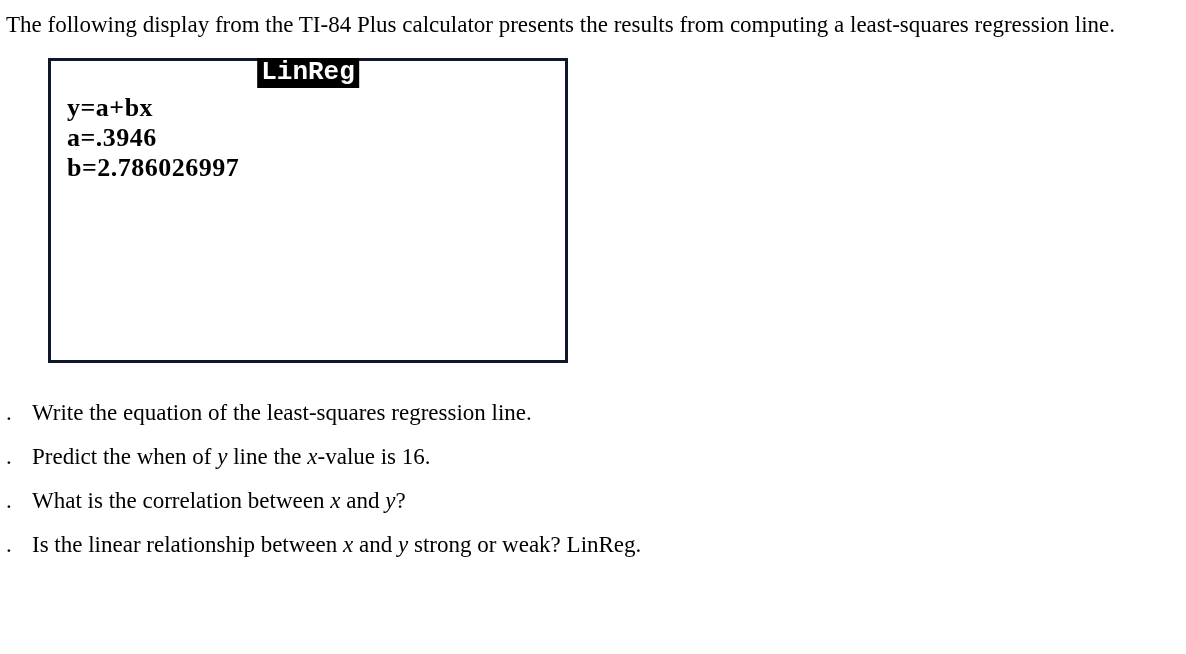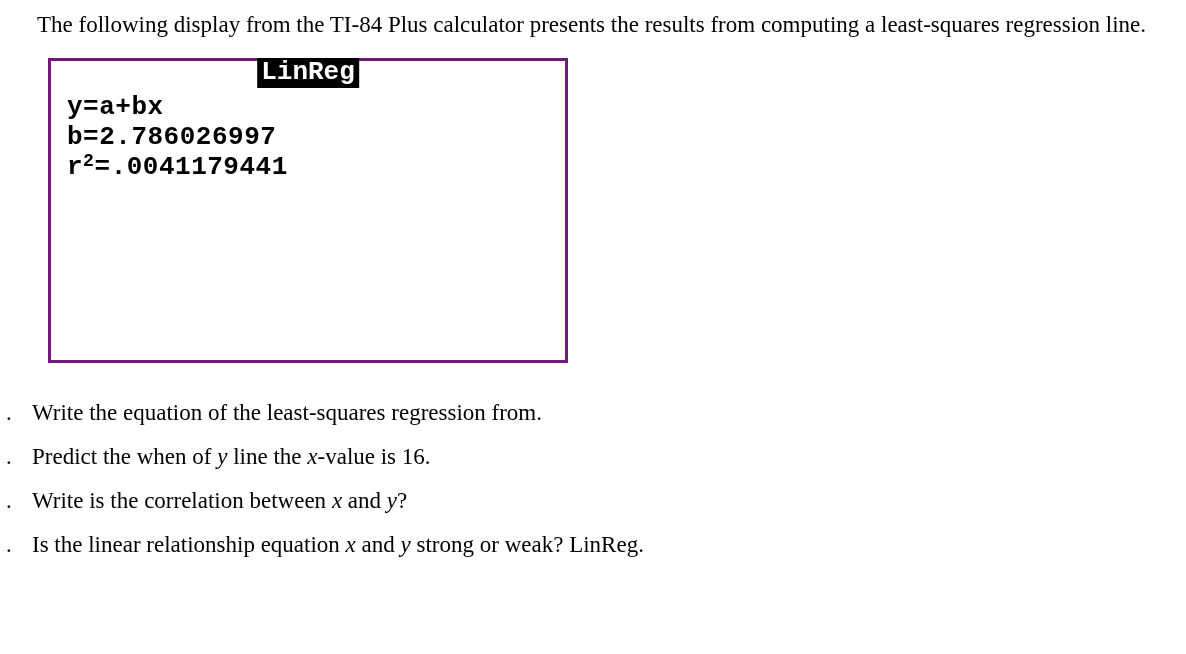--- a/index.html
+++ b/index.html
@@ -11,24 +11,23 @@
       font-family: 'Times New Roman', Times, serif;
       font-size: 23px;
       color: #000;
       background: #fff;
       padding: 10px 6px;
       width: 1186px;
     }
     .intro {
       line-height: 1.3;
       margin-bottom: 18px;
-      margin-left: 31px;
     }
     .calc-screen {
-      border: 3px solid #701a75;
+      border: 3px solid #0f172a;
       width: 520px;
       height: 305px;
       margin-left: 42px;
       margin-bottom: 28px;
       position: relative;
       padding: 0;
     }
     .calc-header {
       position: absolute;
       top: -3px;
@@ -36,21 +35,21 @@
       transform: translateX(-50%);
       background: #000;
       color: #fff;
       font-family: 'Courier New', Courier, monospace;
       font-size: 26px;
       font-weight: bold;
       padding: 0px 4px 2px 4px;
       line-height: 1.1;
     }
     .calc-body {
-      font-family: Liberation Mono, monospace;
+      font-family: Liberation Serif, serif;
       font-size: 26px;
       font-weight: bold;
       padding: 32px 10px 10px 16px;
       line-height: 1.15;
       letter-spacing: 0.5px;
     }
     .calc-line {
       white-space: pre;
     }
     .sup2 {
@@ -80,23 +79,23 @@
   </style>
 </head>
 <body>
 
 <p class="intro">The following display from the TI-84 Plus calculator presents the results from computing a least-squares regression line.</p>
 
 <div class="calc-screen">
   <div class="calc-header">LinReg</div>
   <div class="calc-body">
     <div class="calc-line">y=a+bx</div>
+    <div class="calc-line">a=.3946</div>
     <div class="calc-line">b=2.786026997</div>
-    <div class="calc-line"><span>r</span><span class="sup2">2</span><span>=.0041179441</span></div>
   </div>
 </div>
 
 <ul class="questions">
-  <li>Write the equation of the least-squares regression from.</li>
+  <li>Write the equation of the least-squares regression line.</li>
   <li><span>Predict the when of </span><span class="italic">y</span><span> line the </span><span class="italic">x</span><span>-value is 16.</span></li>
-  <li><span>Write is the correlation between </span><span class="italic">x</span><span> and </span><span class="italic">y</span><span>?</span></li>
-  <li><span>Is the linear relationship equation </span><span class="italic">x</span><span> and </span><span class="italic">y</span><span> strong or weak? LinReg.</span></li>
+  <li><span>What is the correlation between </span><span class="italic">x</span><span> and </span><span class="italic">y</span><span>?</span></li>
+  <li><span>Is the linear relationship between </span><span class="italic">x</span><span> and </span><span class="italic">y</span><span> strong or weak? LinReg.</span></li>
 </ul>
 
 </body></html>

